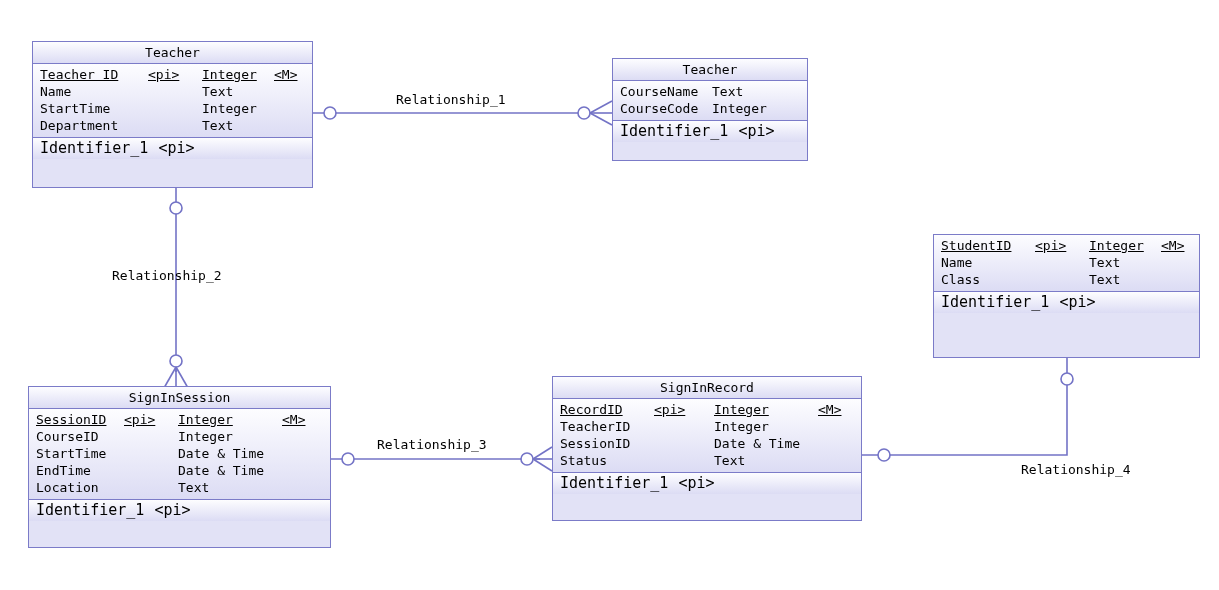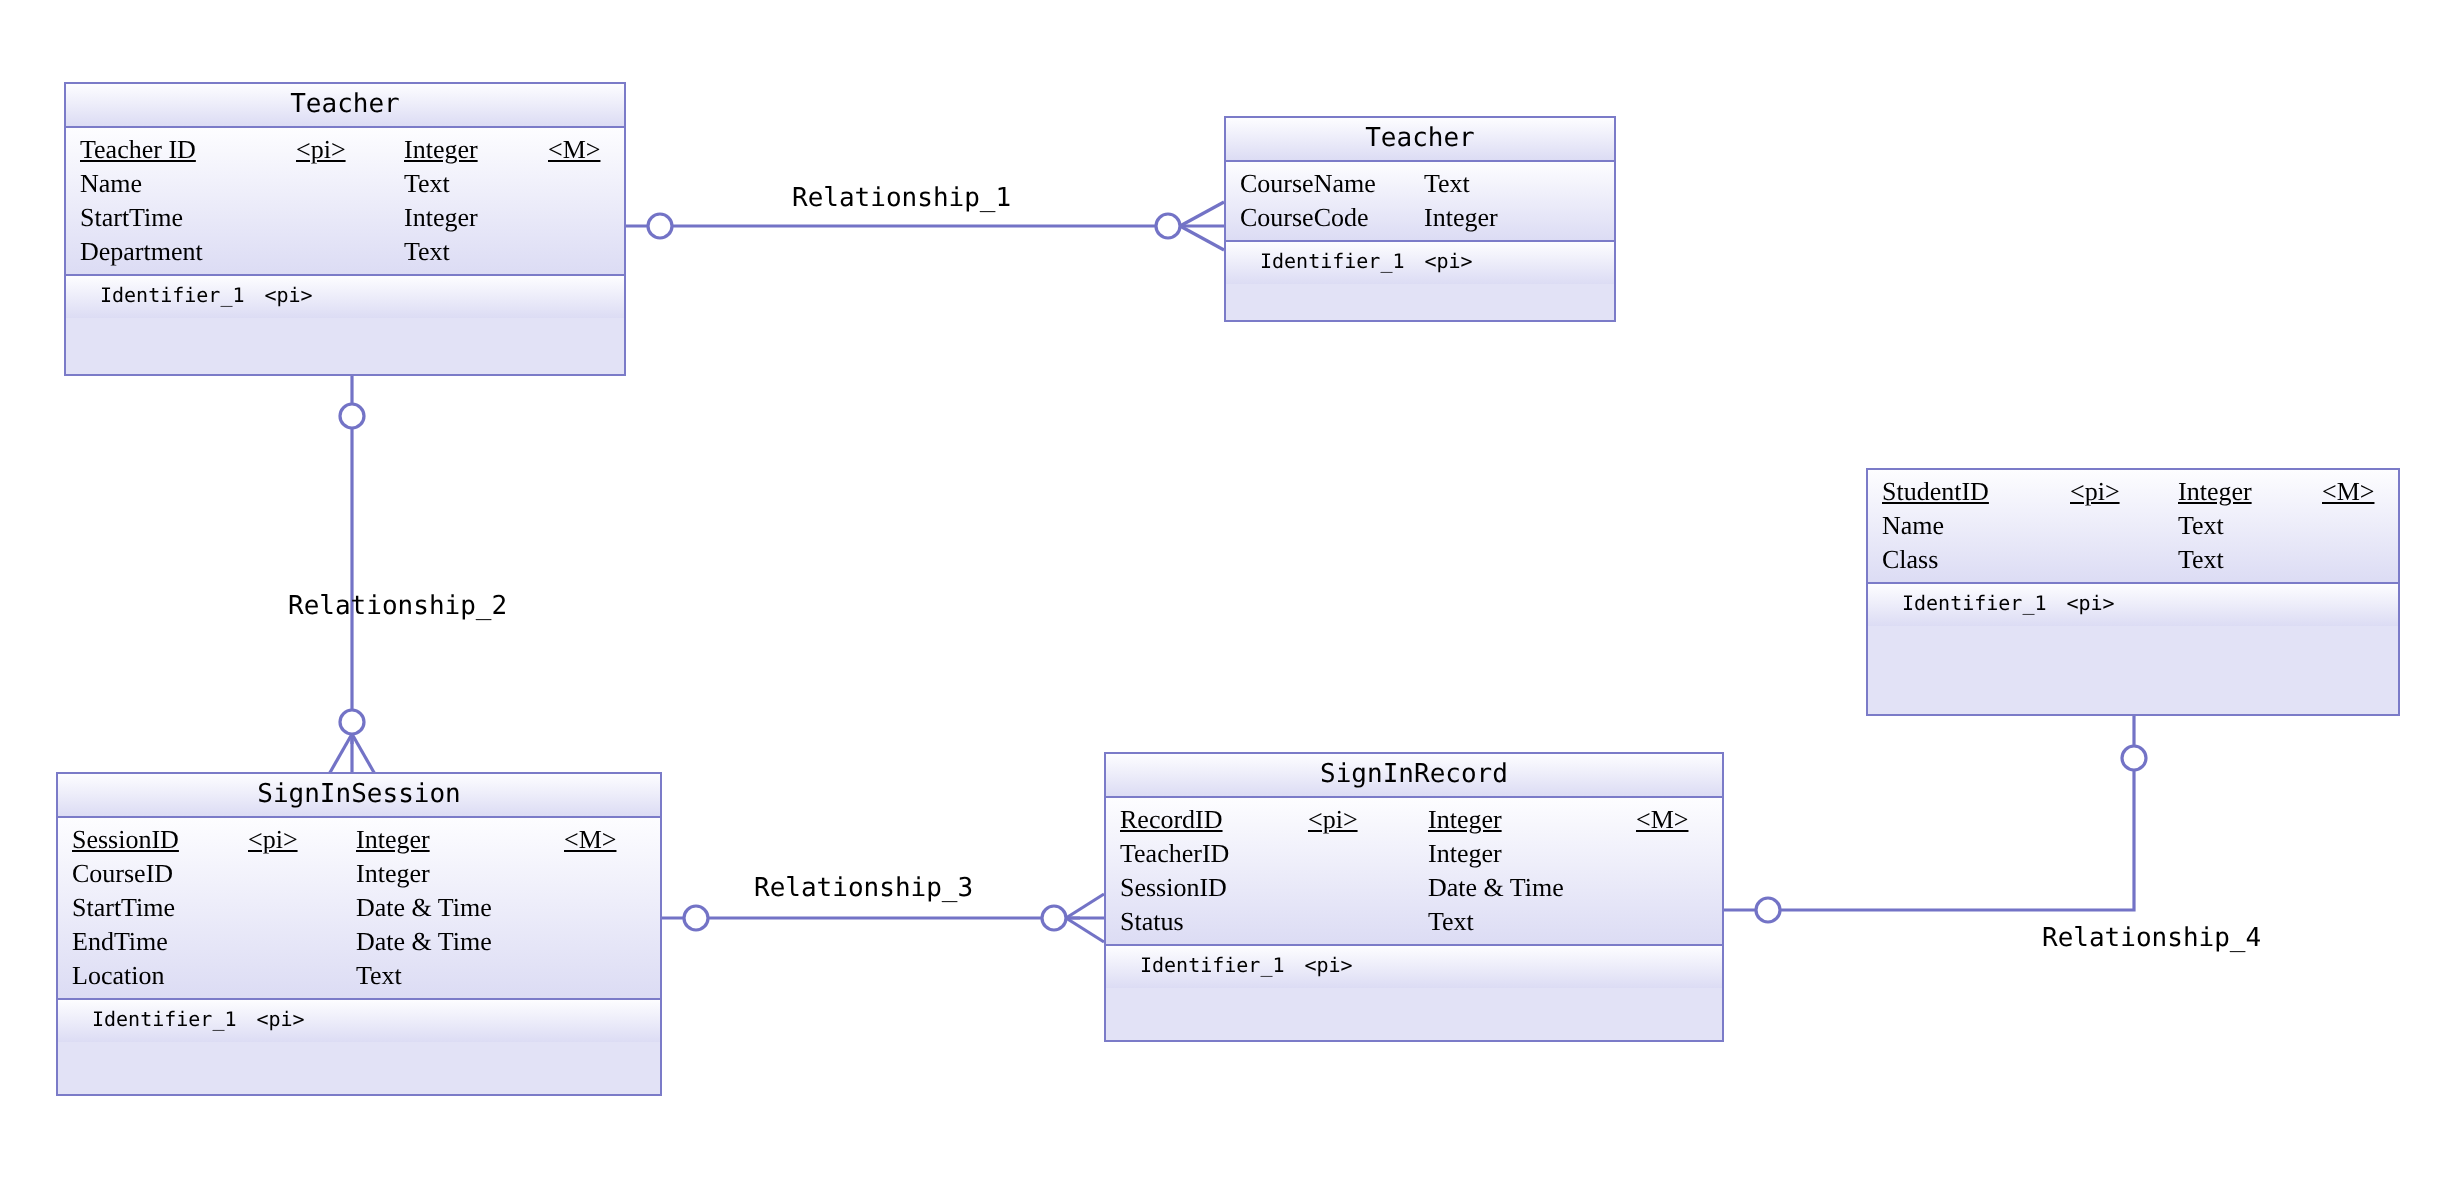--- a/index.html
+++ b/index.html
@@ -26,37 +26,36 @@
   .title-band{
     text-align:center;
     font-size:13px;
     color:#000;
     line-height:22px;
     height:22px;
     white-space:nowrap;
   }
   .attr-band{padding:2px 0 3px 0;}
   .id-band{
-    font-size:10px;
+    font-size:15px;
     line-height:21px;
     height:21px;
-    padding-left:17px;
+    padding-left:7px;
     white-space:nowrap;
     color:#000;
   }
   .id-band .pi{margin-left:10px;}
 
   .attr-row{
     display:flex;
     font-size:13px;
     line-height:17px;
     color:#000;
     white-space:nowrap;
     padding-left:7px;
-    font-family:Liberation Serif, serif;
   }
   .attr-row .c-name{flex:0 0 auto;}
   .attr-row .c-pi{flex:0 0 auto;}
   .attr-row .c-type{flex:0 0 auto;}
   .attr-row .c-m{flex:0 0 auto;}
   .attr-row.pk span{text-decoration:underline;}
 
   
   .rel-label{
     position:absolute;
@@ -105,21 +104,21 @@
     </g>
 
     <g>
       <path d="M 862 455 L 1067 455 L 1067 358"></path>
       <circle cx="884" cy="455" r="6"></circle>
       <circle cx="1067" cy="379" r="6"></circle>
     </g>
   </svg>
 
   <div class="rel-label" style="left:396px;top:92px;">Relationship_1</div>
-  <div class="rel-label" style="left:112px;top:296px;margin-left:32px;">Relationship_2</div>
+  <div class="rel-label" style="left:112px;top:268px;">Relationship_2</div>
   <div class="rel-label" style="left:377px;top:437px;">Relationship_3</div>
   <div class="rel-label" style="left:1021px;top:462px;">Relationship_4</div>
 
   <div class="entity" style="left:32px;top:41px;width:281px;height:147px;">
     <div class="band title-band">Teacher</div>
     <div class="band attr-band">
       <div class="attr-row pk">
         <span class="c-name" style="width:108px">Teacher ID</span>
         <span class="c-pi" style="width:54px">&lt;pi&gt;</span>
         <span class="c-type" style="width:72px">Integer</span>

